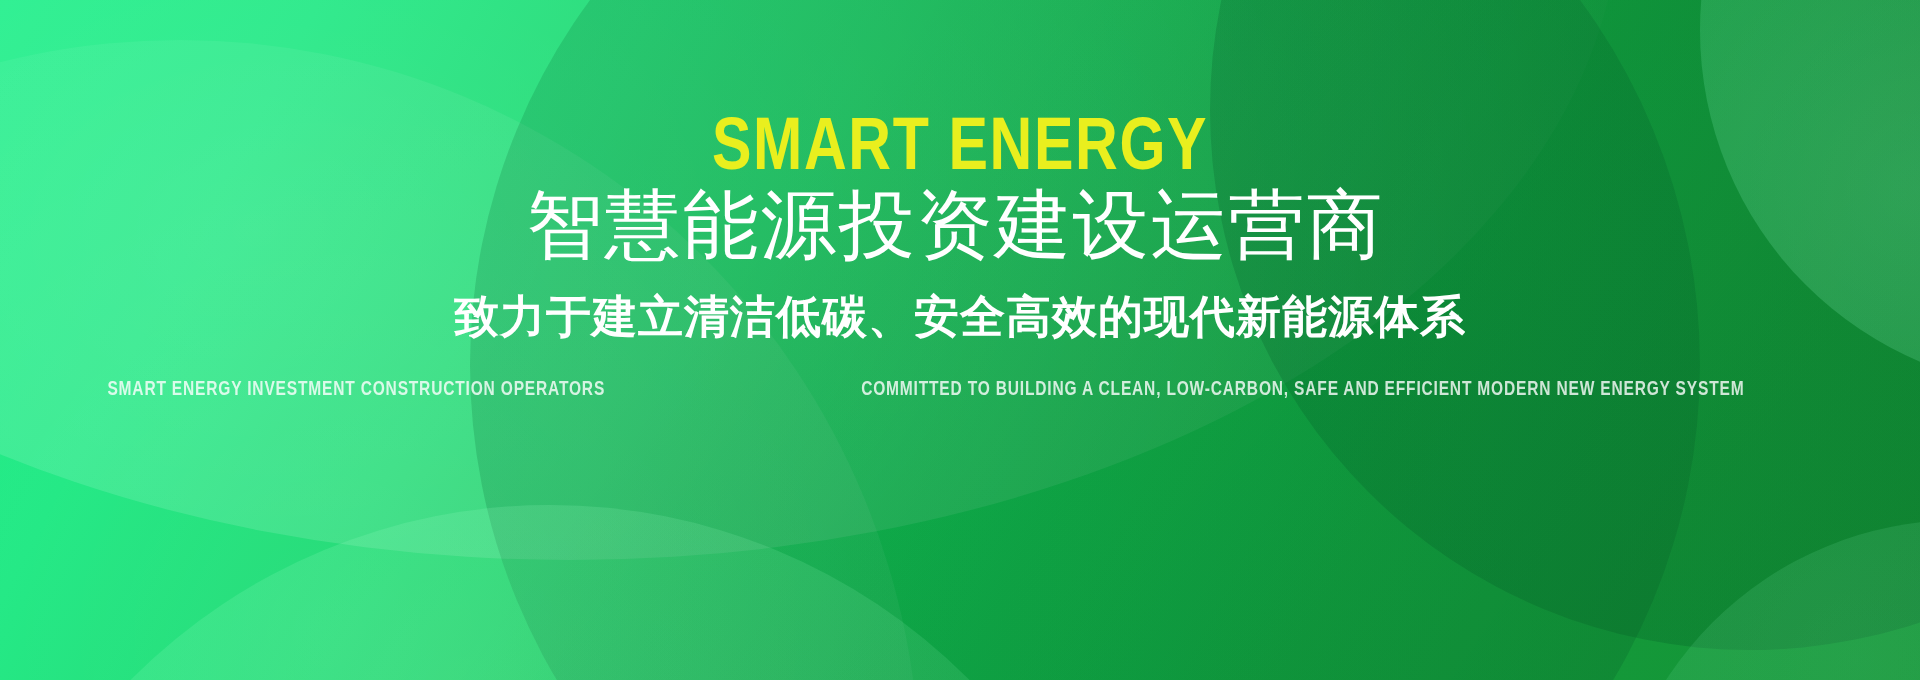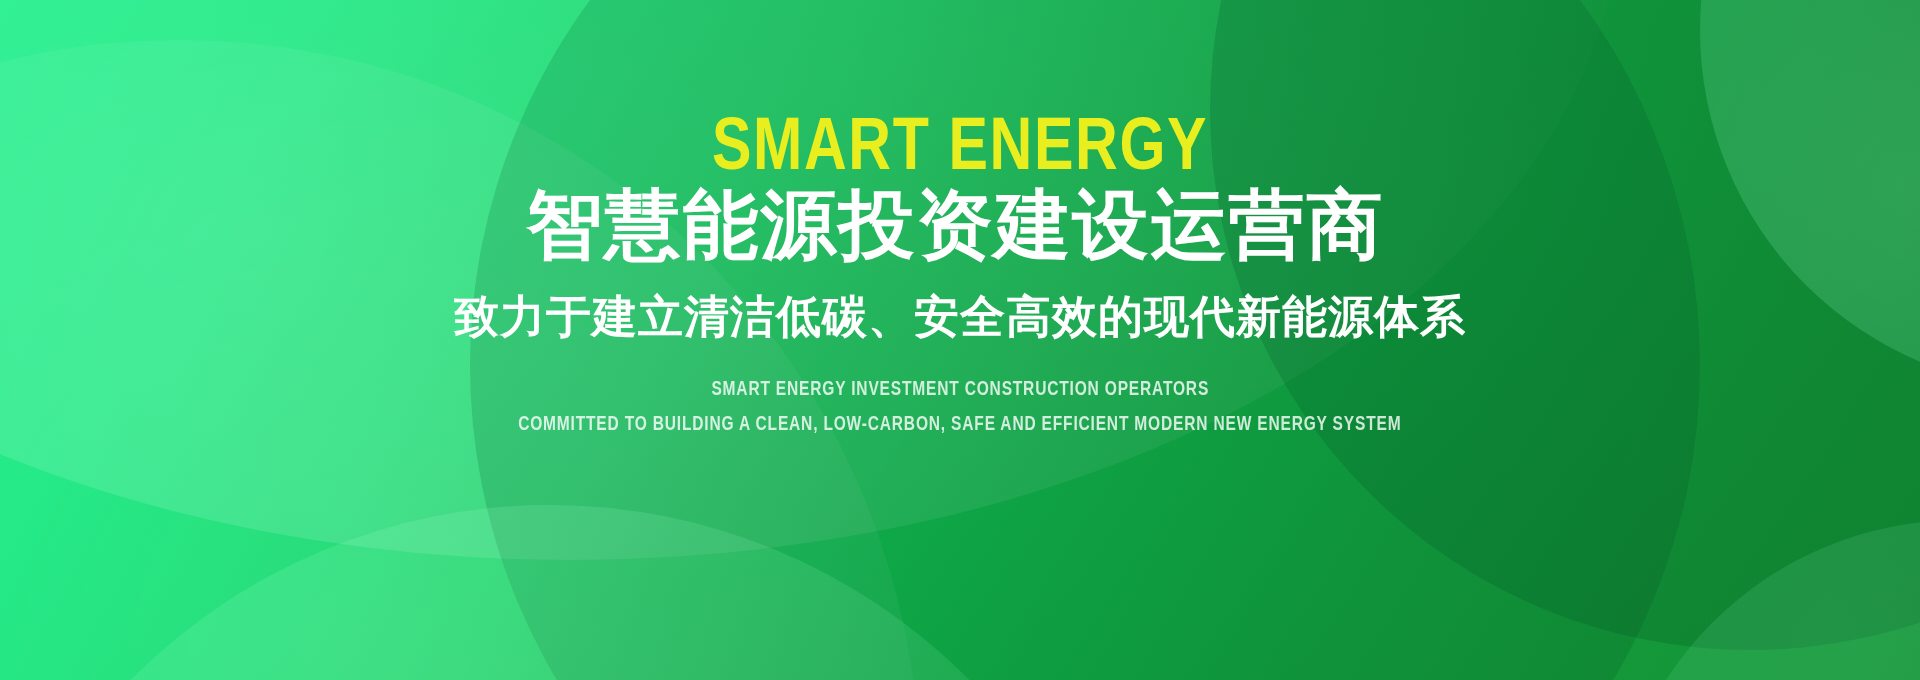--- a/index.html
+++ b/index.html
@@ -156,42 +156,42 @@
     transform-origin: center;
     white-space: nowrap;
     margin: 0;
     -webkit-font-smoothing: antialiased;
   }
 
   .headline {
     margin: 6px 9px 0 0;
     font-size: 76px;
     line-height: 1.04;
-    font-weight: 700;
+    font-weight: 400;
     color: #FFFFFF;
     letter-spacing: 2px;
     white-space: nowrap;
     font-family: "DejaVu Sans", "Liberation Sans", sans-serif;
   }
 
   .subheadline {
     margin: 28px 0 17px 0;
     font-size: 45px;
     line-height: 1.1;
     font-weight: 700;
     color: #FFFFFF;
     letter-spacing: 1px;
     white-space: nowrap;
     font-family: "DejaVu Sans", "Liberation Sans", sans-serif;
   }
 
   .en-lines {
     margin-top: 18px;
     display: flex;
-    flex-direction: column;
+    flex-direction: row;
     align-items: center;
     gap: 13px;
     text-align: right;
   }
   .en-line {
     font-size: 21px;
     line-height: 1.05;
     font-weight: 700;
     letter-spacing: 1.1px;
     color: rgba(255,255,255,0.80);

